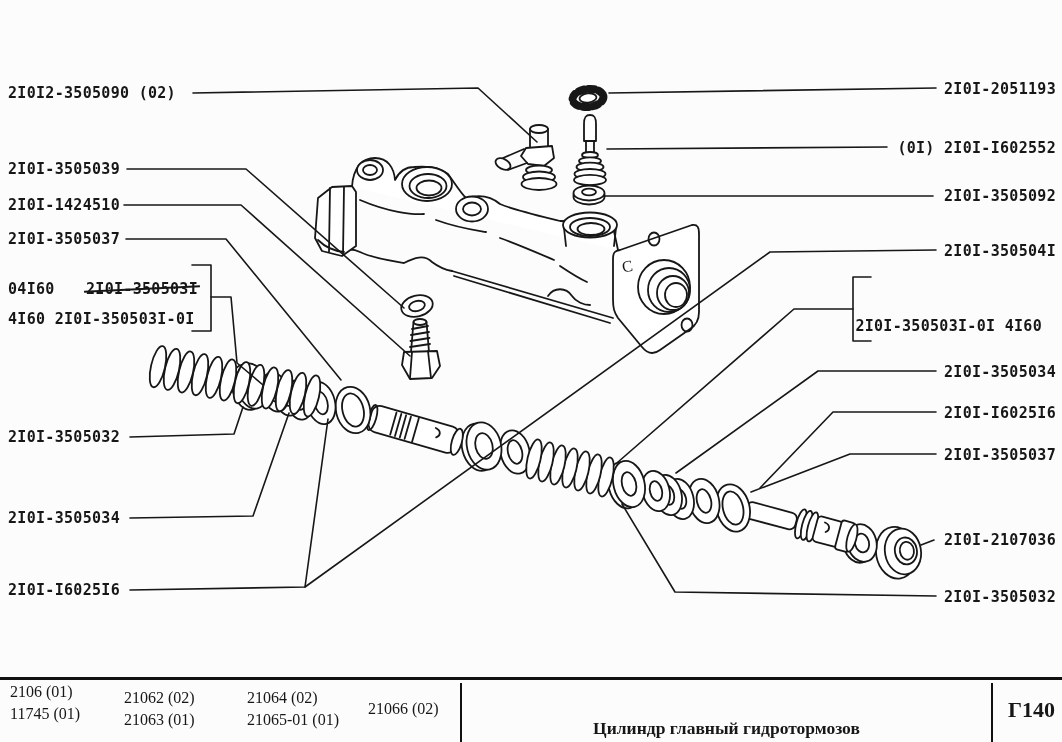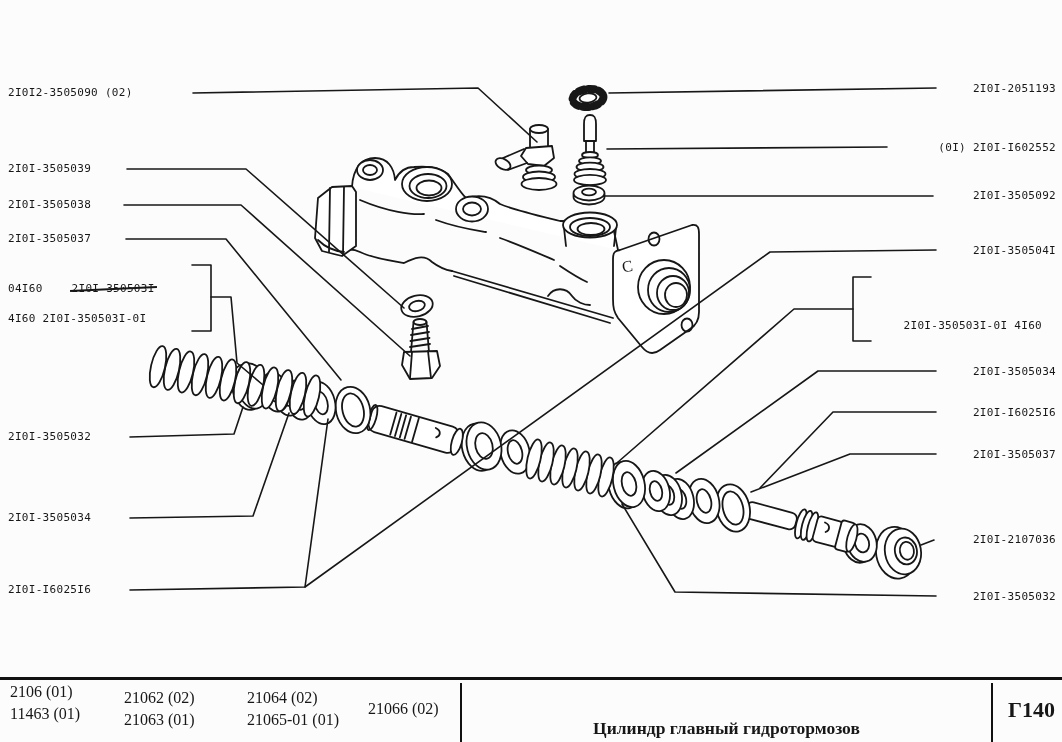--- a/index.html
+++ b/index.html
@@ -1,19 +1,19 @@
 <!DOCTYPE html>
 <html><head>
 <meta charset="utf-8">
 <style>
   html,body{margin:0;padding:0;background:#e8e8e8;}
   .page{position:relative;width:1062px;height:742px;background:#fcfcfc;overflow:hidden;
         font-family:"DejaVu Sans Mono", monospace;color:#171717;}
   svg.art{position:absolute;left:0;top:0;}
-  .lbl{position:absolute;font-size:11px;font-weight:normal;letter-spacing:.3px;line-height:20px;white-space:pre;}
+  .lbl{position:absolute;font-size:15px;font-weight:bold;letter-spacing:.3px;line-height:20px;white-space:pre;}
   .lbl.right{text-align:right;}
   .strike{position:relative;display:inline-block;margin-left:22px;}
   .strike::after{content:"";position:absolute;left:-2px;right:-2px;top:47%;
         border-top:2.4px solid #171717;transform:rotate(-2.6deg);}
   
   .footer{position:absolute;left:0;top:677px;width:1062px;height:65px;border-top:3px solid #111;
         font-family:"Liberation Serif", serif;font-size:16px;}
   .vdiv{position:absolute;top:3px;bottom:0;width:2px;background:#111;}
   .mcell{position:absolute;line-height:22px;}
   .tcell{position:absolute;left:462px;width:529px;top:18px;text-align:center;font-weight:bold;font-size:17.5px;margin-top:20px;}
@@ -293,21 +293,21 @@
     <path d="M936,371 L818,371 L676,473"></path>
     <path d="M936,412 L833,412 L760,488"></path>
     <path d="M936,454 L850,454 L751,492"></path>
     <path d="M934,540 L921,545"></path>
     <path d="M936,596 L675,592 L622,504"></path>
   </g>
 </svg>
 
 <div class="lbl" style="top:83px;left:8px">2I0I2-3505090 (02)</div>
 <div class="lbl" style="top:159px;left:8px">2I0I-3505039</div>
-<div class="lbl" style="top:195px;left:8px">2I0I-3505038</div>
+<div class="lbl" style="top:195px;left:8px">2I0I-1424510</div>
 <div class="lbl" style="top:229px;left:8px">2I0I-3505037</div>
 <div class="lbl" style="top:279px;left:8px"><span>04I60 </span><span class="strike">2I0I-350503I</span></div>
 <div class="lbl" style="top:309px;left:8px">4I60 2I0I-350503I-0I</div>
 <div class="lbl" style="top:427px;left:8px">2I0I-3505032</div>
 <div class="lbl" style="top:508px;left:8px">2I0I-3505034</div>
 <div class="lbl" style="top:580px;left:8px">2I0I-I6025I6</div>
 
 <div class="lbl right" style="top:79px;right:6px">2I0I-2051193</div>
 <div class="lbl right" style="top:138px;right:6px">(0I) 2I0I-I602552</div>
 <div class="lbl right" style="top:186px;right:6px">2I0I-3505092</div>
@@ -318,21 +318,21 @@
 <div class="lbl right" style="top:445px;right:6px">2I0I-3505037</div>
 <div class="lbl right" style="top:530px;right:6px">2I0I-2107036</div>
 <div class="lbl right" style="top:587px;right:6px">2I0I-3505032</div>
 
 <div class="footer">
   <div class="vdiv" style="left:460px"></div>
   <div class="vdiv" style="left:991px"></div>
 
   <div class="mcell" style="left:10px;top:1px">
     <div>2106 (01)</div>
-    <div>11463 (01)</div>
+    <div>11745 (01)</div>
   </div>
   <div class="mcell" style="left:124px;top:7px">
     <div>21062 (02)</div>
     <div>21063 (01)</div>
   </div>
   <div class="mcell" style="left:247px;top:7px">
     <div>21064 (02)</div>
     <div>21065-01 (01)</div>
   </div>
   <div class="mcell" style="left:368px;top:18px">

